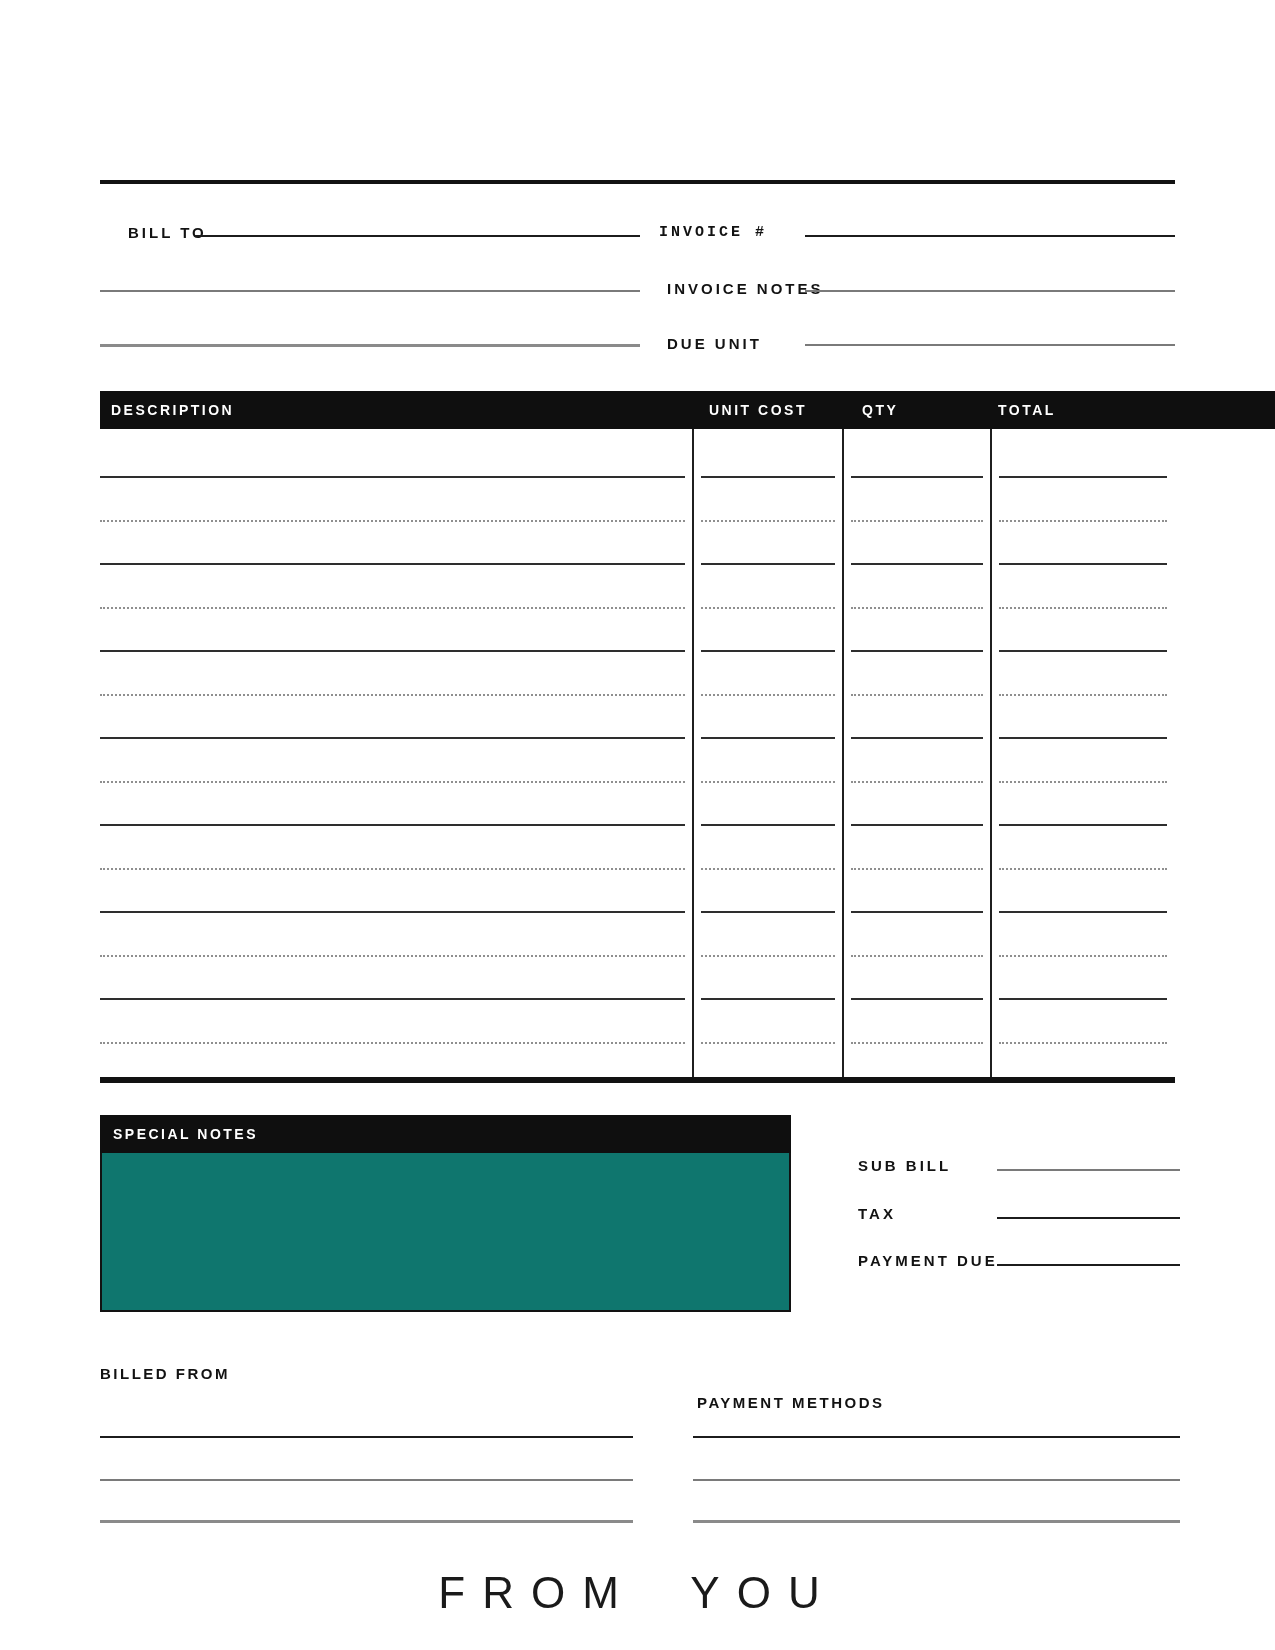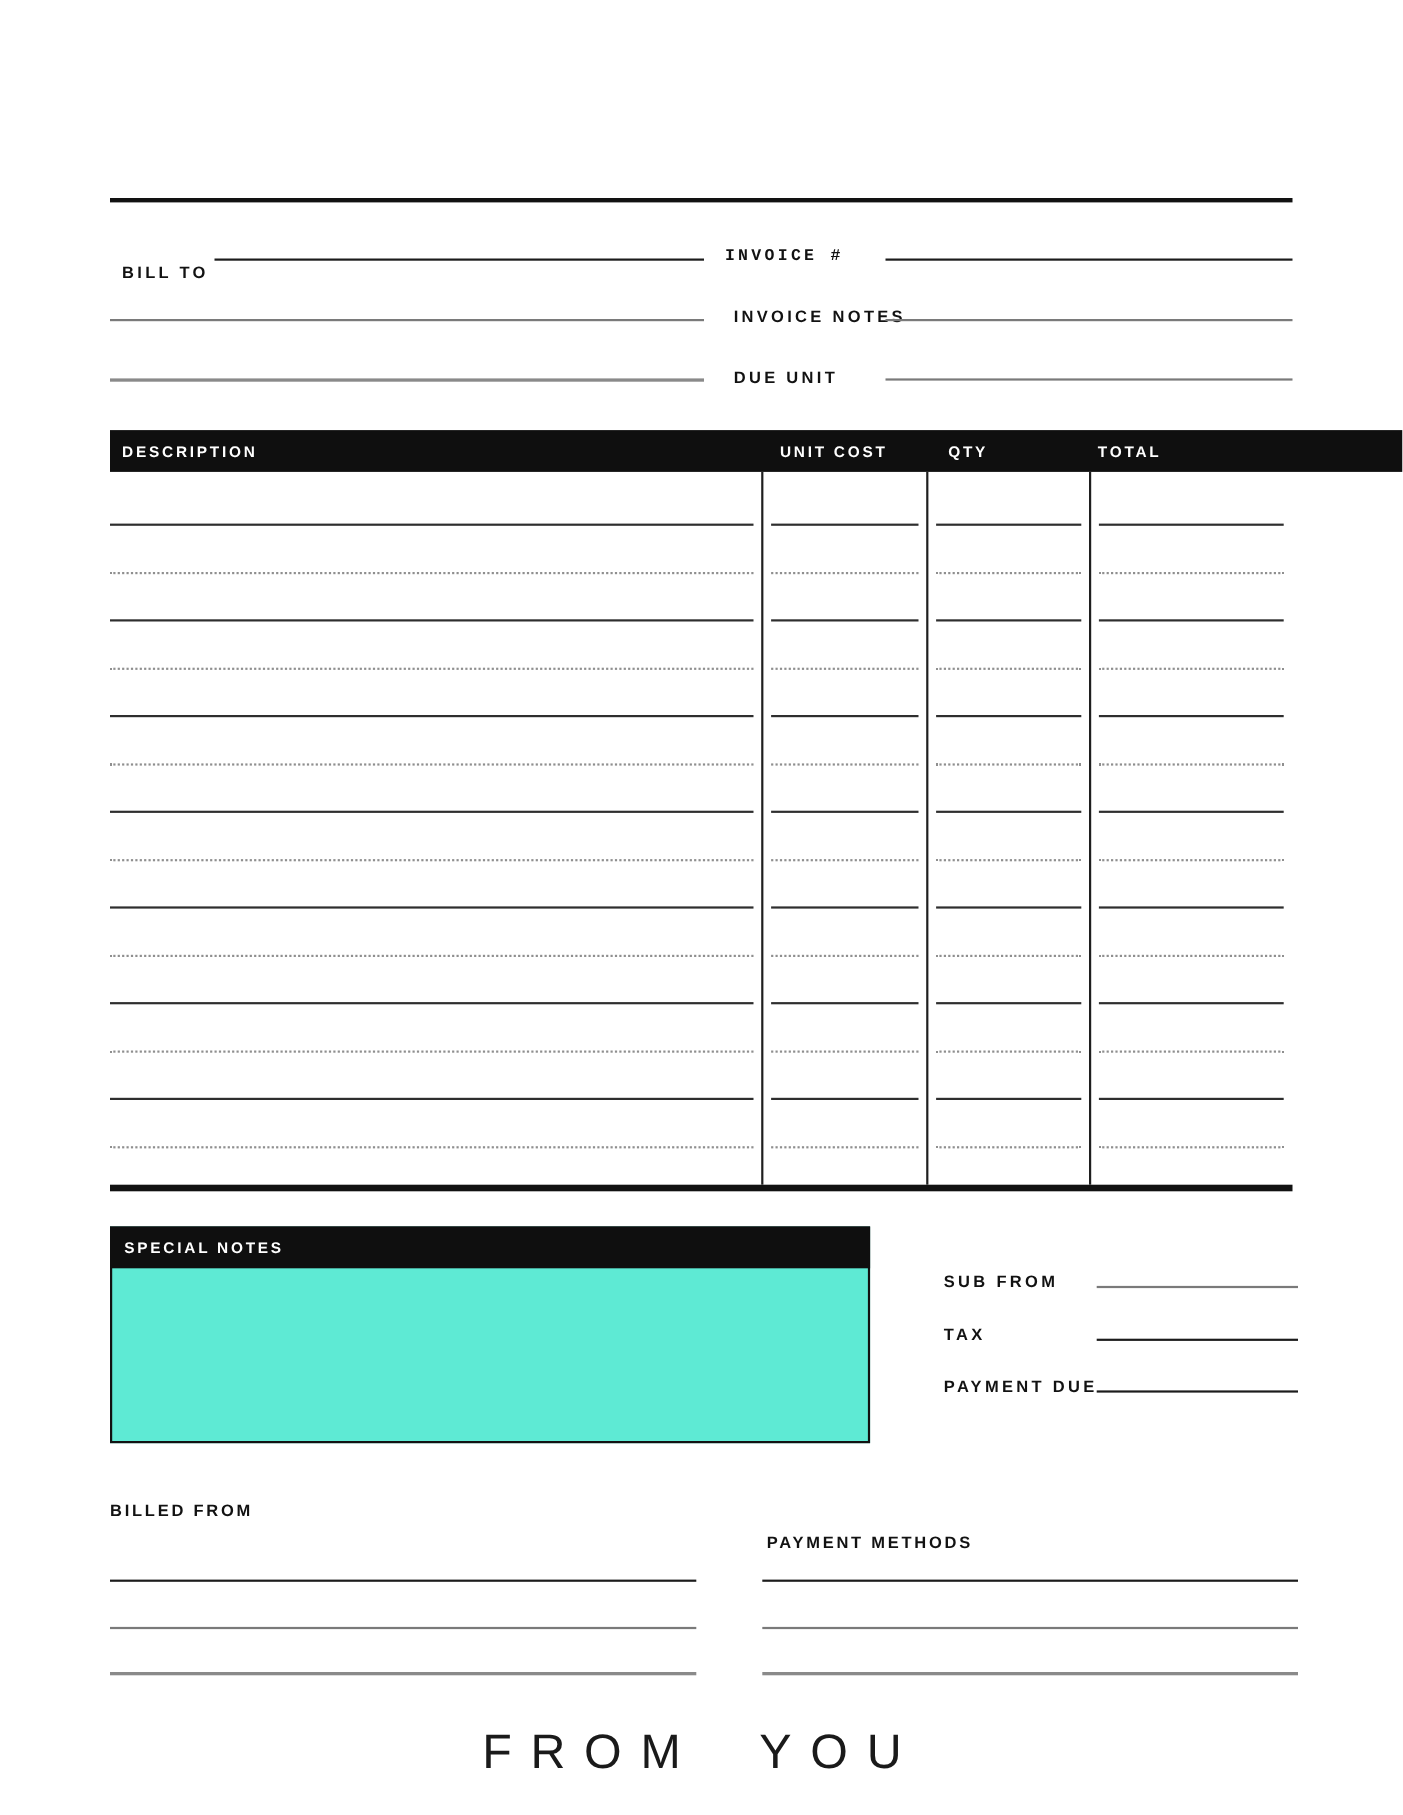--- a/index.html
+++ b/index.html
@@ -61,21 +61,21 @@
   .cell.col-desc .fill-line{left:0;}
   .item-row.solid .fill-line{border-bottom:2px solid #2e2e2e;}
   .item-row.dotted .fill-line{border-bottom:2px dotted #8f8f8f;}
   .v-divider{position:absolute;top:0;bottom:0;width:2px;background:#1f1f1f;}
   .v-divider.d1{left:592px;}
   .v-divider.d2{left:742px;}
   .v-divider.d3{left:890px;}
   
   .notes-box{
     position:absolute;left:100px;top:1115px;width:691px;height:197px;
-    border:2px solid #121212;box-sizing:border-box;background:#5eead4;
+    border:2px solid #121212;box-sizing:border-box;background:#0f766e;
   }
   .notes-header{
     position:absolute;left:-2px;top:-2px;right:-2px;height:38px;
     background:#0f0f0f;color:#ffffff;
     font-size:14px;font-weight:700;letter-spacing:2.5px;
     line-height:39px;padding-left:13px;
   }
   
   .thank-you{
     position:absolute;left:0;right:0;top:1568px;
@@ -85,21 +85,21 @@
     color:#1a1a1a;
   }
 </style>
 </head>
 <body>
 
 <div class="page">
 
   <div class="header-rule"></div>
 
-  <div class="lbl" style="left:111px;top:224px;margin-top:16px;">BILL TO</div>
+  <div class="lbl" style="left:128px;top:224px;">BILL TO</div>
   <div class="line" style="left:195px;top:235px;width:445px;"></div>
   <div class="line gray" style="left:100px;top:290px;width:540px;"></div>
   <div class="line gray3" style="left:100px;top:344px;width:540px;"></div>
 
   <div class="lbl" style="left:659px;top:224px;font-family:Liberation Mono, monospace;">INVOICE #</div>
   <div class="line" style="left:805px;top:235px;width:370px;"></div>
 
   <div class="lbl" style="left:667px;top:280px;">INVOICE NOTES</div>
   <div class="line gray" style="left:805px;top:290px;width:370px;"></div>
 
@@ -312,21 +312,21 @@
         <div class="cell col-total">
           <div class="fill-line"></div>
         </div>
       </div>
     </div>
 
   <div class="notes-box">
     <div class="notes-header">SPECIAL NOTES</div>
   </div>
 
-  <div class="lbl" style="left:858px;top:1157px;">SUB FROM</div>
+  <div class="lbl" style="left:858px;top:1157px;">SUB BILL</div>
   <div class="line gray" style="left:997px;top:1169px;width:183px;"></div>
 
   <div class="lbl" style="left:858px;top:1205px;">TAX</div>
   <div class="line" style="left:997px;top:1217px;width:183px;"></div>
 
   <div class="lbl" style="left:858px;top:1252px;">PAYMENT DUE</div>
   <div class="line" style="left:997px;top:1264px;width:183px;"></div>
 
   <div class="lbl" style="left:100px;top:1365px;letter-spacing:2.5px;">BILLED FROM</div>
   <div class="line" style="left:100px;top:1436px;width:533px;"></div>

